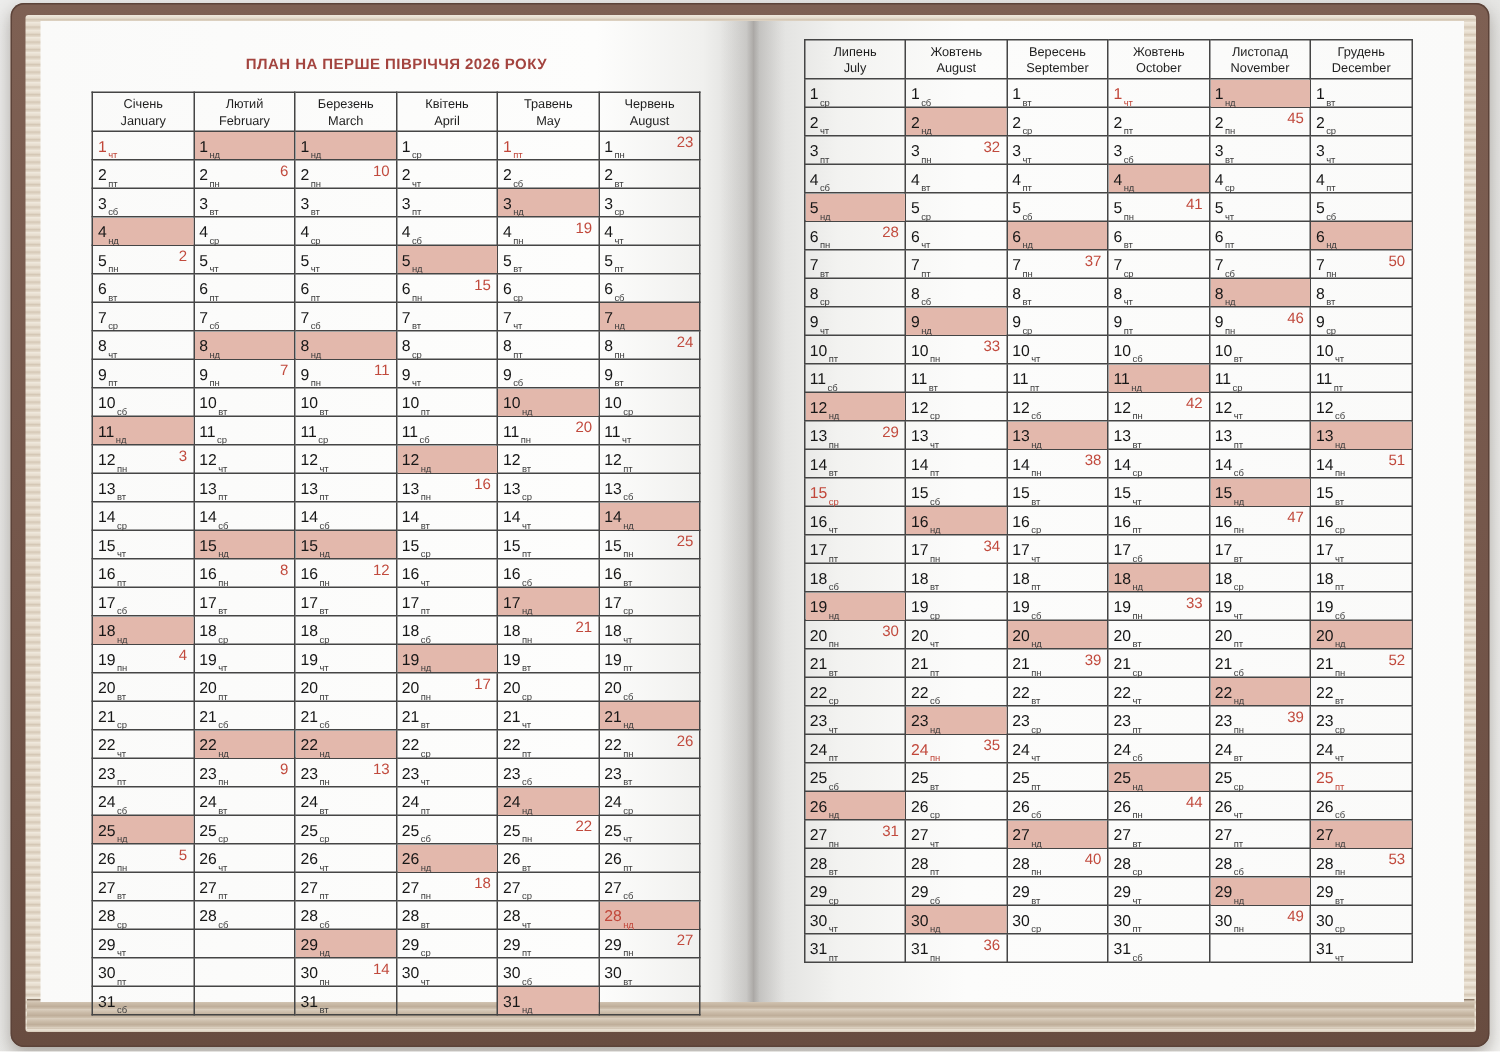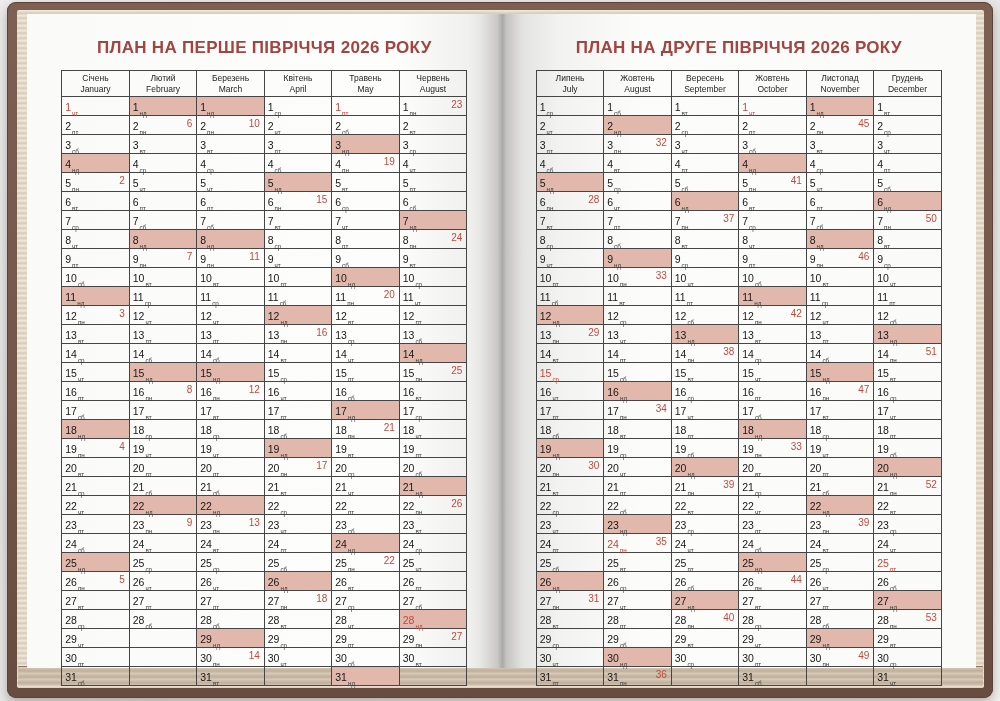--- a/index.html
+++ b/index.html
@@ -24,21 +24,21 @@
   
   .spread { position:absolute; left:27px; right:24px; top:14px; bottom:33px; display:flex; }
   .page { position:relative; flex:1; height:100%; }
   .page-left  { background:linear-gradient(to right,#fafaf9 0%,#fdfdfc 78%,#f0f0ee 93%,#d6d6d4 100%); }
   .page-right { background:linear-gradient(to right,#cfcfcd 0%,#e3e3e1 4%,#f2f2f0 12%,#fcfcfb 30%,#fafaf9 100%); }
   .spine-shadow { position:absolute; left:50%; top:0; bottom:0; width:44px;
     transform:translateX(-50%); pointer-events:none;
     background:linear-gradient(to right,rgba(60,50,45,0) 0%,rgba(60,50,45,.10) 40%,
       rgba(60,50,45,.26) 50%,rgba(60,50,45,.10) 60%,rgba(60,50,45,0) 100%); }
 
-  .page-title { margin-top:24px; text-align:center; font-size:17px; font-weight:bold;
+  .page-title { margin-top:24px; text-align:center; font-size:10px; font-weight:bold;
     letter-spacing:.3px; color:#a3443f; }
 
   table.cal { margin:12px auto 0; border-collapse:collapse; table-layout:fixed; width:406px; }
   table.cal th { border:1px solid #454545; height:26px; padding:1px 0 0 0;
     font-weight:normal; font-size:8.5px; line-height:1.35; color:#1e1e1e;
     background:transparent; }
   table.cal td { border:1px solid #454545; height:17.8px; padding:0;
     position:relative; vertical-align:top; }
   td.sun { background:#e3b8ac; }
   .num { display:inline-block; margin:1.5px 0 0 3px; font-size:10.5px; line-height:1;
@@ -337,21 +337,20 @@
               <td><span class="num">31</span><span class="wd">вт</span></td>
               <td></td>
               <td class="sun"><span class="num">31</span><span class="wd">нд</span></td>
               <td></td>
             </tr>
           </tbody>
       </table>
     </div>
 
     <div class="page page-right">
-      <div class="page-title">ПЛАН НА ДРУГЕ ПІВРІЧЧЯ 2026 РОКУ</div>
       <table class="cal" id="cal-right">
         <thead>
             <tr>
               <th>
                 <span class="m-uk">Липень</span>
                 <span class="m-en">July</span>
               </th>
               <th>
                 <span class="m-uk">Жовтень</span>
                 <span class="m-en">August</span>

